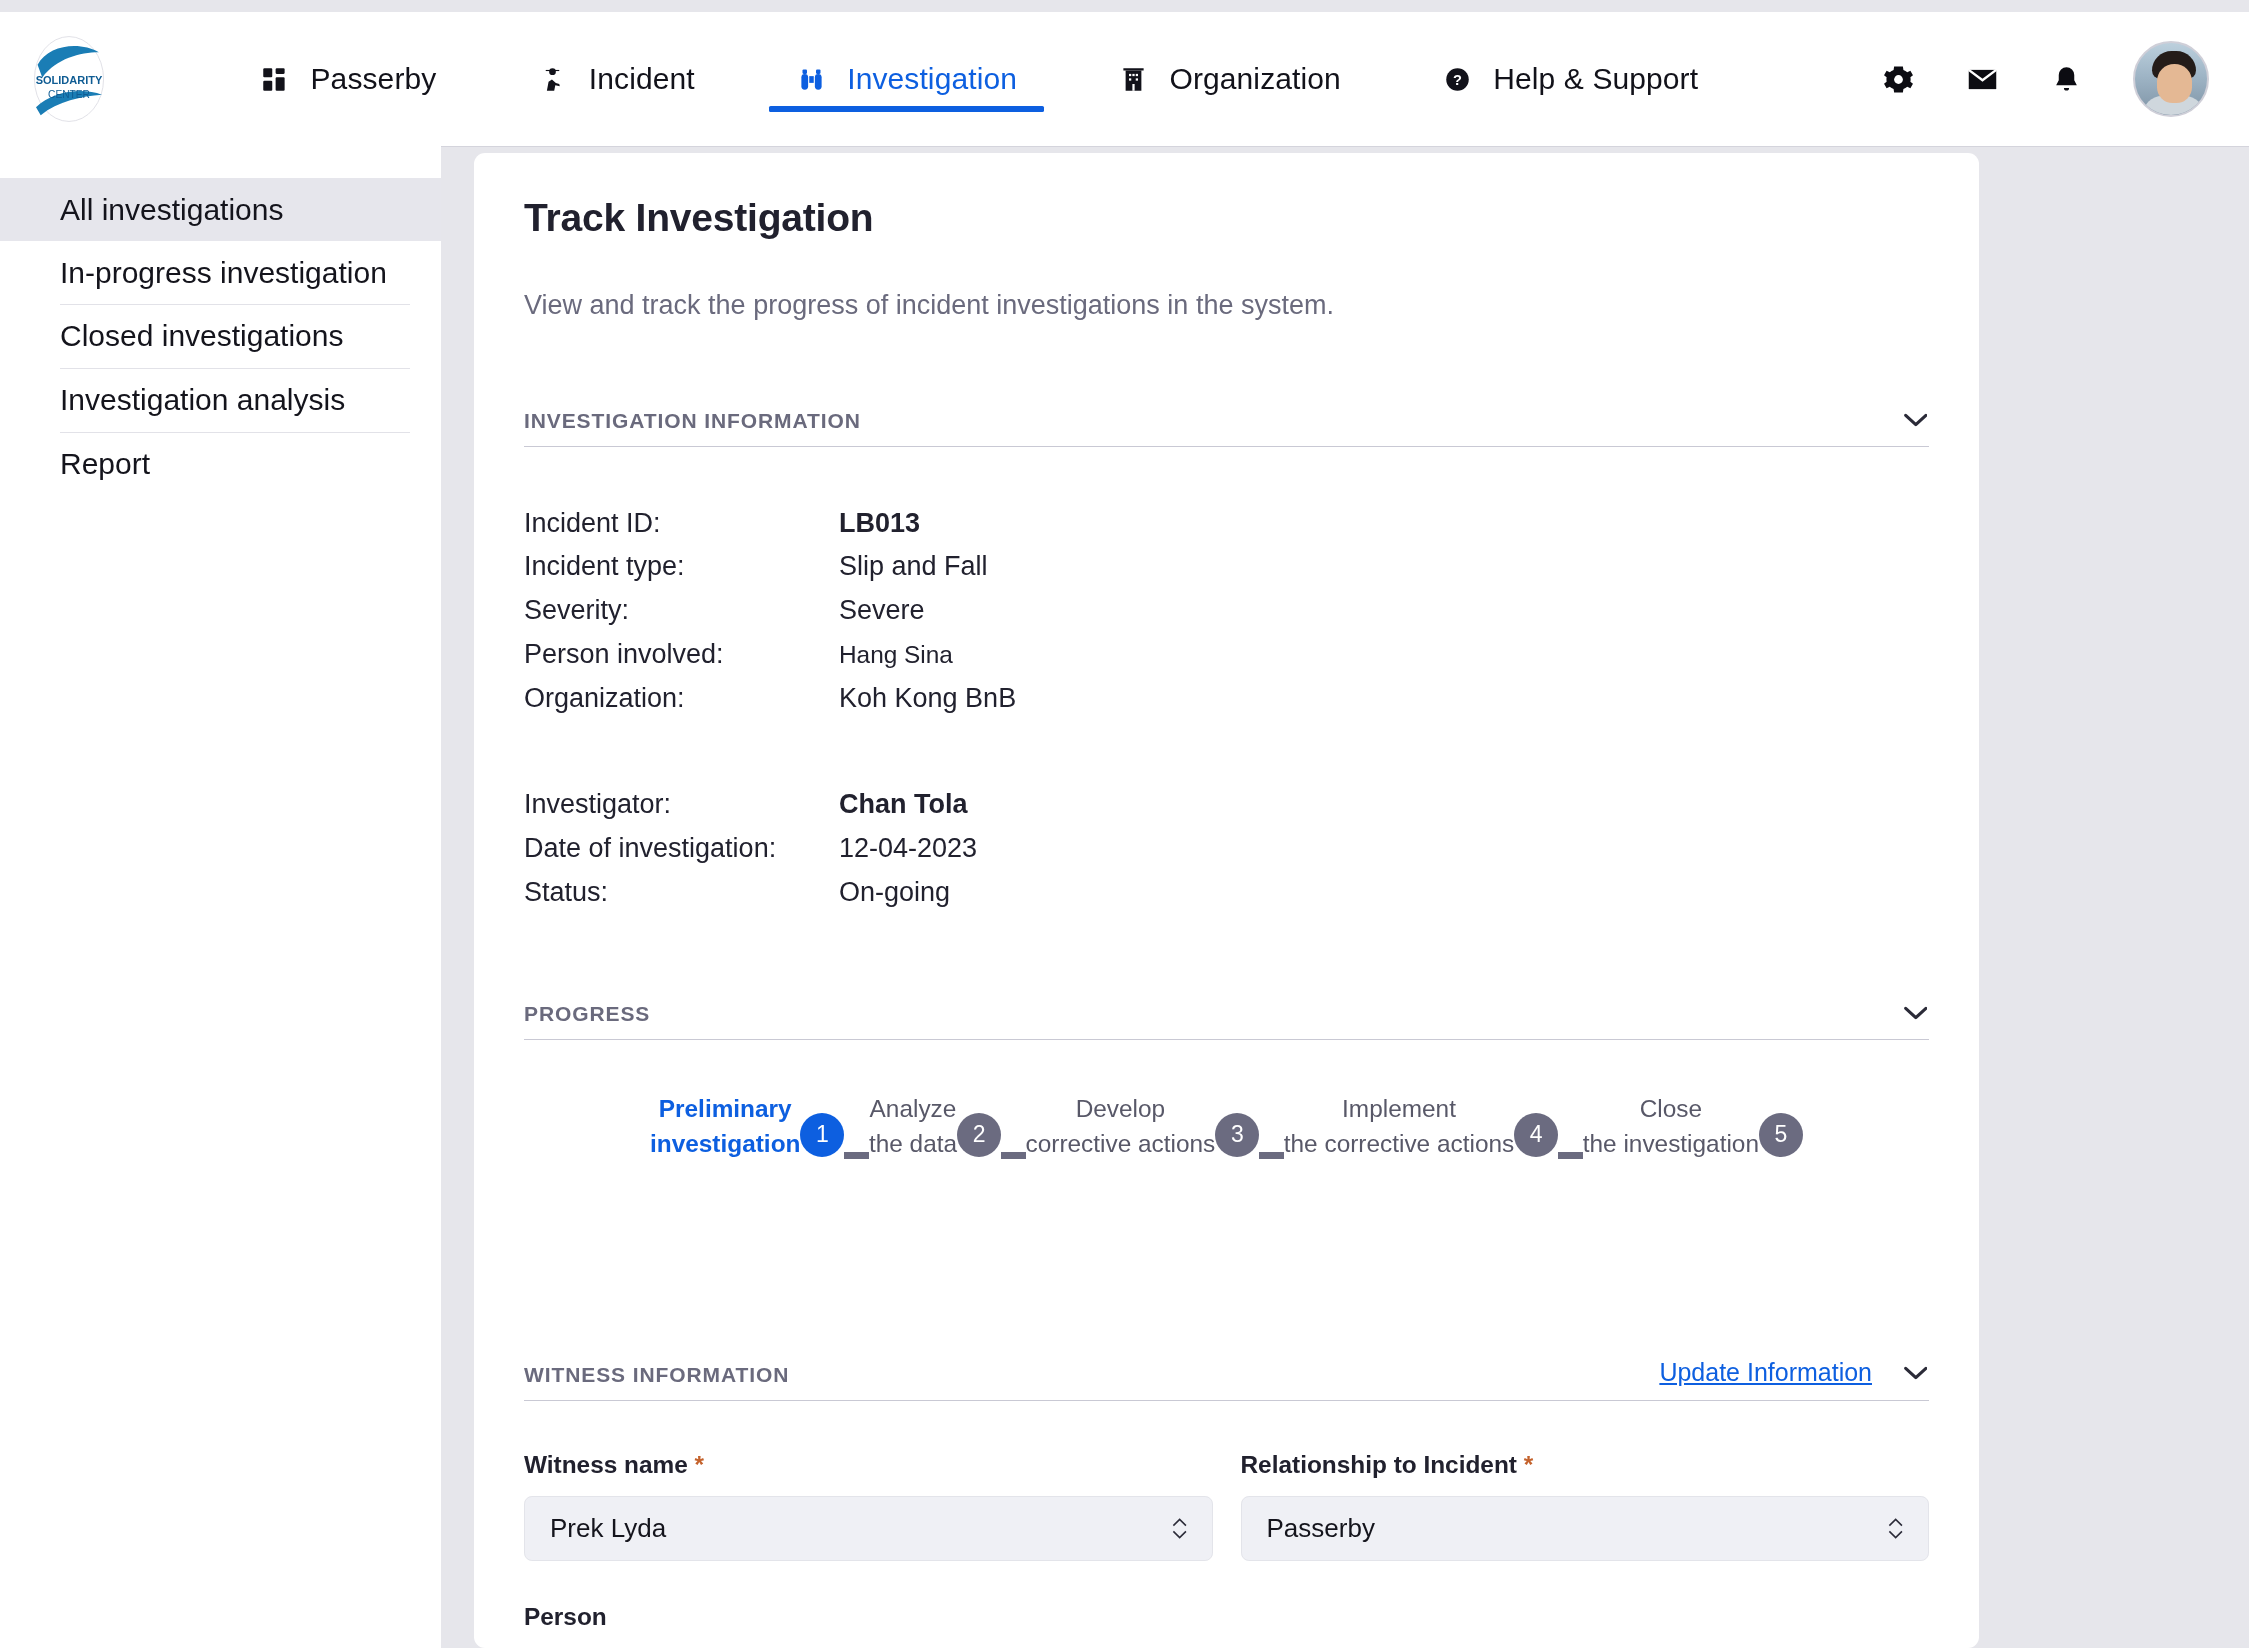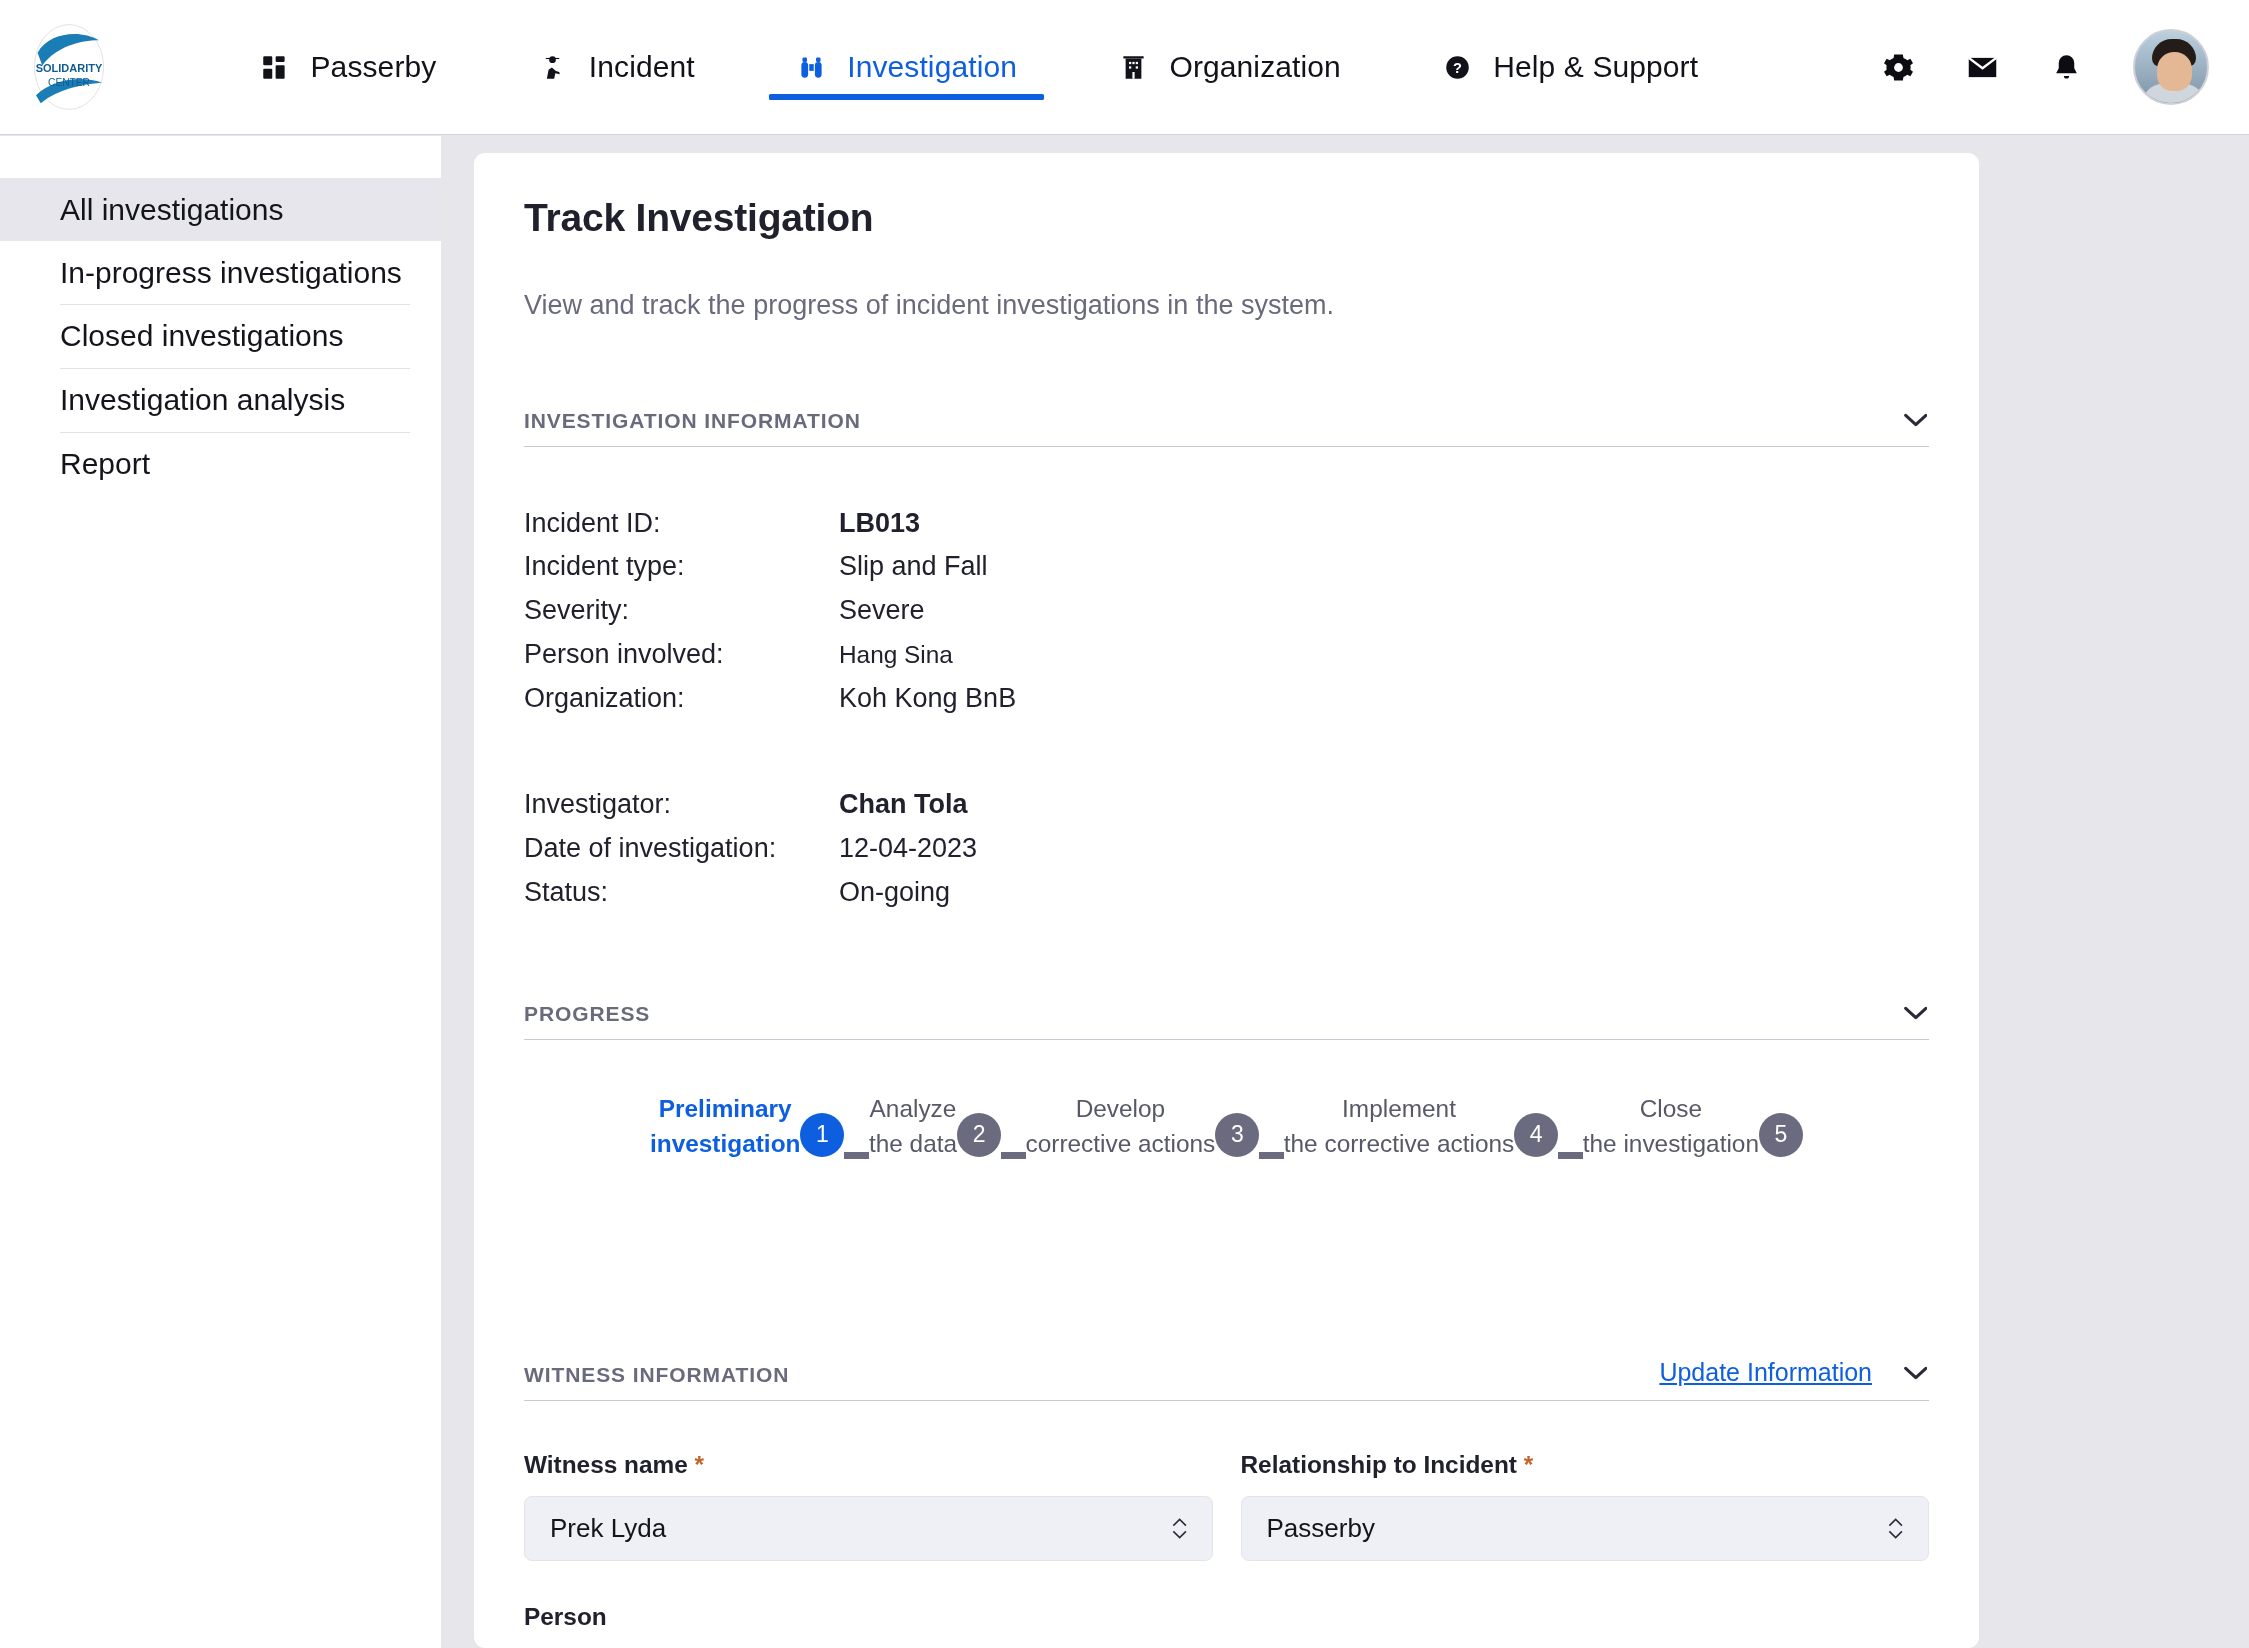--- a/index.html
+++ b/index.html
@@ -5,21 +5,21 @@
   * { box-sizing: border-box; margin: 0; padding: 0; }
   html, body {
     width: 2250px; height: 1649px;
     font-family: "Liberation Sans", sans-serif;
     background: #e6e6eb;
     overflow: hidden;
   }
 
   
   .topnav {
-    position: absolute; top: 0; left: 0;
+    position: absolute; top: 12px; left: 0;
     width: 2250px; height: 135px;
     background: #ffffff;
     border-bottom: 0.8px solid #d4d4dc;
     display: flex; align-items: center;
   }
   .brand { width: 138px; display: flex; align-items: center; justify-content: center; }
   .brand-logo { width: 88px; height: 88px; position: relative; }
 
   .navitems { display: flex; align-items: stretch; height: 135px; margin-left: 94px; }
   .navitem {
@@ -234,21 +234,21 @@
         <span class="av-face"></span>
     </span>
   </div>
 </div>
 
 <div class="sidebar">
   <div class="side-item first active">
     <span>All investigations</span>
   </div>
   <div class="side-item">
-    <span>In-progress investigations</span>
+    <span>In-progress investigation</span>
   </div>
   <div class="side-sep"></div>
   <div class="side-item">
     <span>Closed investigations</span>
   </div>
   <div class="side-sep"></div>
   <div class="side-item">
     <span>Investigation analysis</span>
   </div>
   <div class="side-sep"></div>

